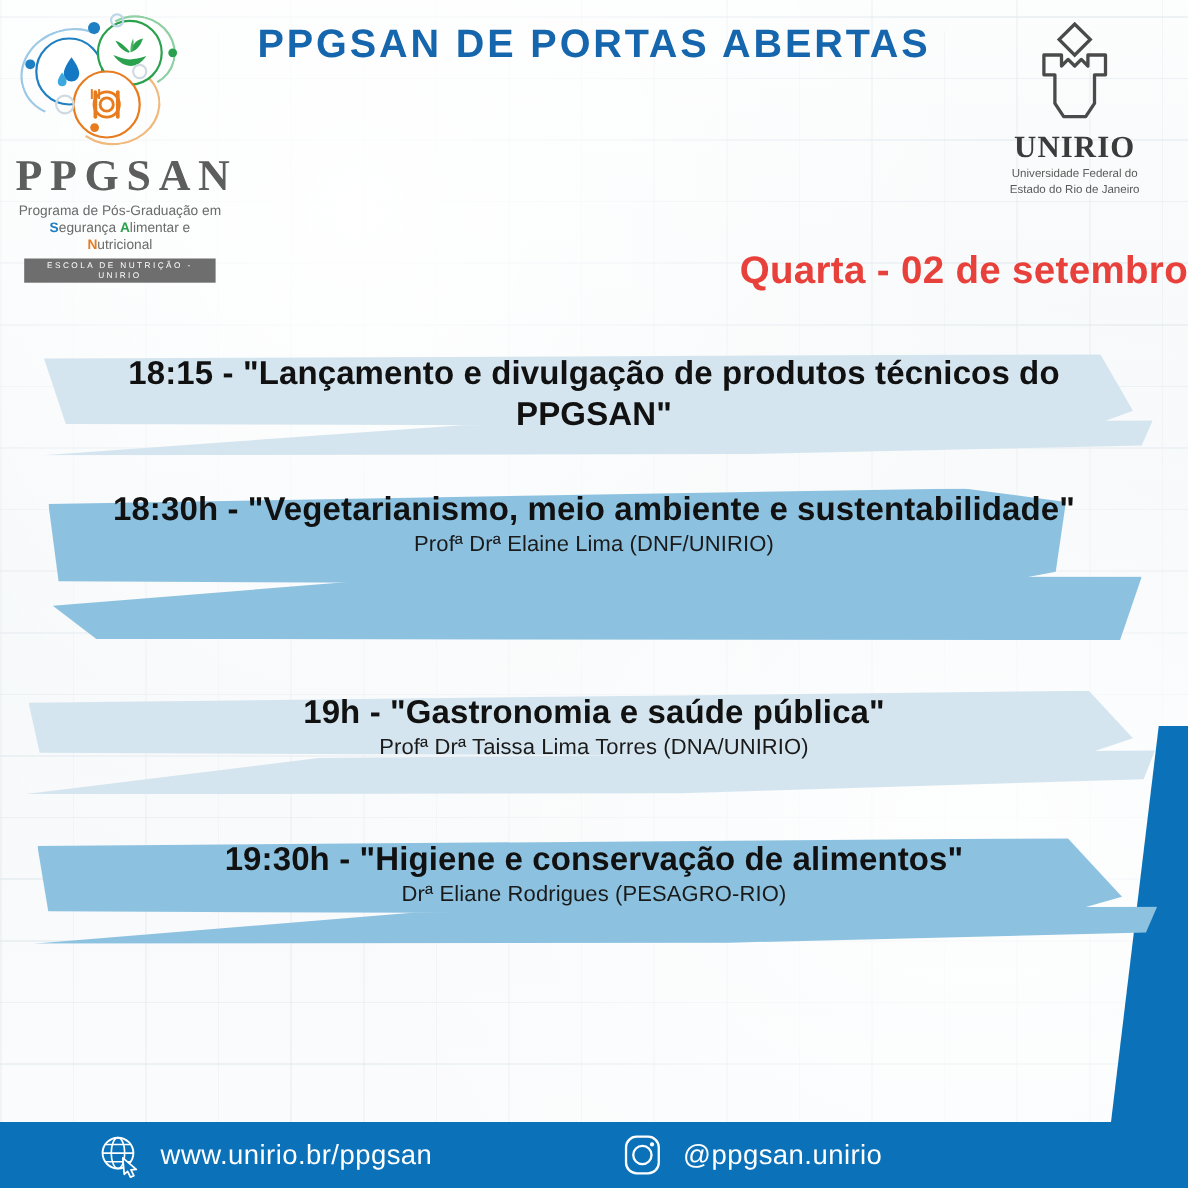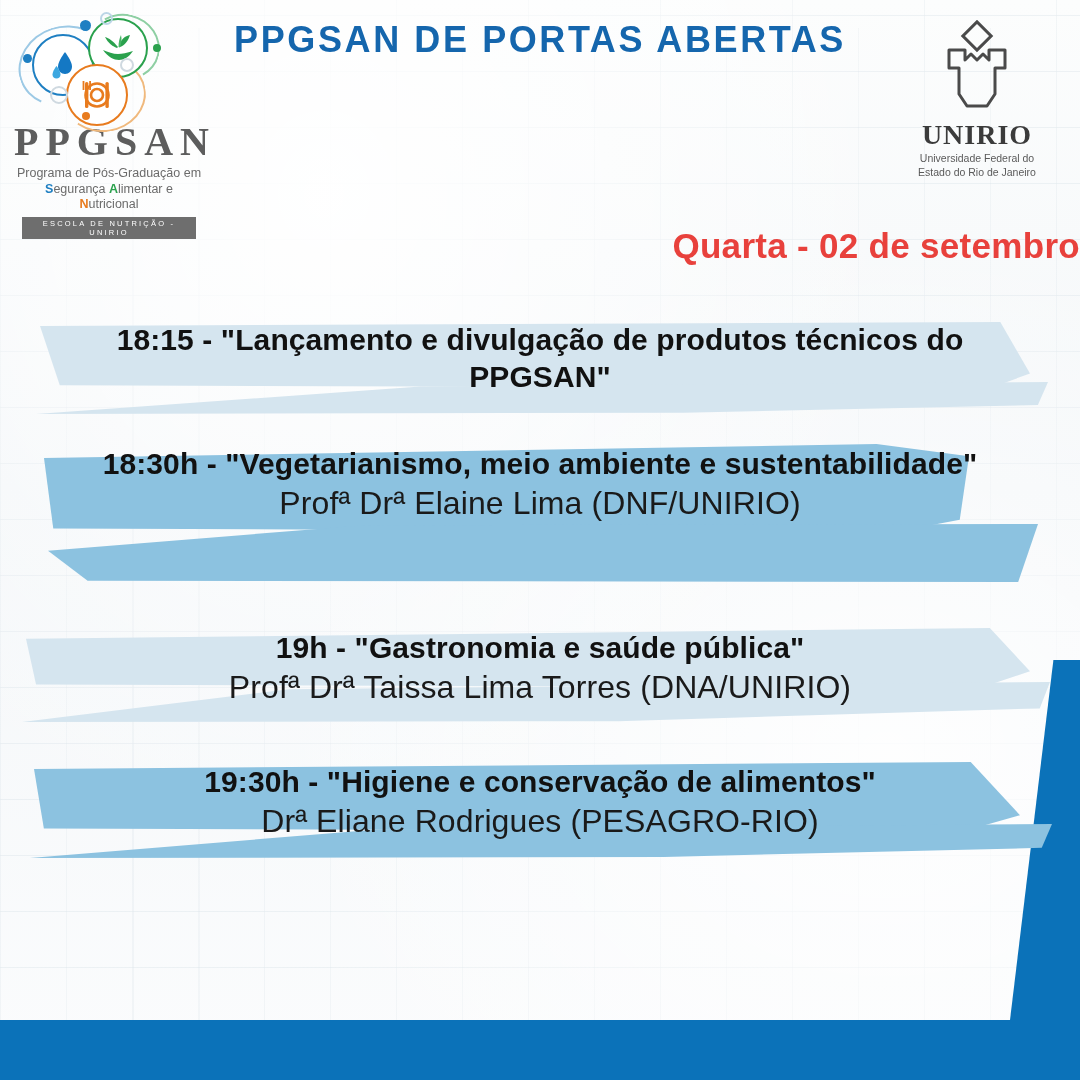--- a/index.html
+++ b/index.html
@@ -120,21 +120,21 @@
   .arc-2 { left: 74px; top: 2px;  width: 72px; height: 66px; border-top-color:#8ecfa3; border-right-color:#8ecfa3; transform: rotate(14deg); }
   .arc-3 { left: 48px; top: 46px; width: 84px; height: 74px; border-bottom-color:#f0b97d; border-right-color:#f0b97d; transform: rotate(-8deg); }
 
   .logo-word {
     font-family: "Liberation Serif", serif;
     font-weight: 700;
     font-size: 40px;
     letter-spacing: 7px;
     color: #5d5d5d;
     text-align: center;
-    margin-top: 2px;
+    margin-top: 20px;
     line-height: 1;
   }
   .logo-sub1 {
     font-size: 12.5px;
     color: #6b6b6b;
     text-align: center;
     margin-top: 4px;
     line-height: 1.25;
   }
   .logo-sub1 .c1 { color: #1e7fc2; font-weight: 700; }
@@ -238,21 +238,21 @@
     padding: 0 90px;
   }
   .e-title {
     font-size: 30px;
     font-weight: 700;
     color: #111111;
     line-height: 1.22;
     letter-spacing: .1px;
   }
   .e-speaker {
-    font-size: 32px;
+    font-size: 20px;
     font-weight: 400;
     color: #1a1a1a;
     line-height: 1.28;
     letter-spacing: .1px;
   }
 
   
   #entry-1 { height: 118px; }
   #entry-1 .entry-text { padding-top: 16px; }
   #entry-1 .b1 { left: 40px;  top: 16px;  width: 990px; height: 66px;
@@ -430,16 +430,35 @@
       <div class="entry-text">
         <div class="e-title">19:30h - "Higiene e conservação de alimentos"</div>
         <div class="e-speaker">Drª Eliane Rodrigues (PESAGRO-RIO)</div>
       </div>
     </div>
 
   </div>
 
   <div class="footer">
 
-
+    <div class="f-item web">
+      <svg class="f-ico" viewBox="0 0 48 48">
+        <circle cx="22" cy="22" r="16" fill="none" stroke="#ffffff" stroke-width="2"></circle>
+        <ellipse cx="22" cy="22" rx="7" ry="16" fill="none" stroke="#ffffff" stroke-width="1.7"></ellipse>
+        <line x1="6" y1="22" x2="38" y2="22" stroke="#ffffff" stroke-width="1.7"></line>
+        <line x1="9" y1="13" x2="35" y2="13" stroke="#ffffff" stroke-width="1.5"></line>
+        <line x1="9" y1="31" x2="35" y2="31" stroke="#ffffff" stroke-width="1.5"></line>
+        <path d="M27 27 L41 39 L35.5 39.5 L38.5 45.5 L35 47 L32 41 L28.5 44 Z" fill="#0b72b9" stroke="#ffffff" stroke-width="1.8" stroke-linejoin="round"></path>
+      </svg>
+      <span class="f-label">www.unirio.br/ppgsan</span>
+    </div>
+
+    <div class="f-item ig">
+      <svg class="f-ico" viewBox="0 0 48 48">
+        <rect x="7" y="5" width="34" height="38" rx="11" fill="none" stroke="#ffffff" stroke-width="2.4"></rect>
+        <circle cx="24" cy="24" r="9.5" fill="none" stroke="#ffffff" stroke-width="2.4"></circle>
+        <circle cx="34" cy="13" r="2.2" fill="#ffffff"></circle>
+      </svg>
+      <span class="f-label">@ppgsan.unirio</span>
+    </div>
   </div>
 
 </div>
 
 </body></html>

